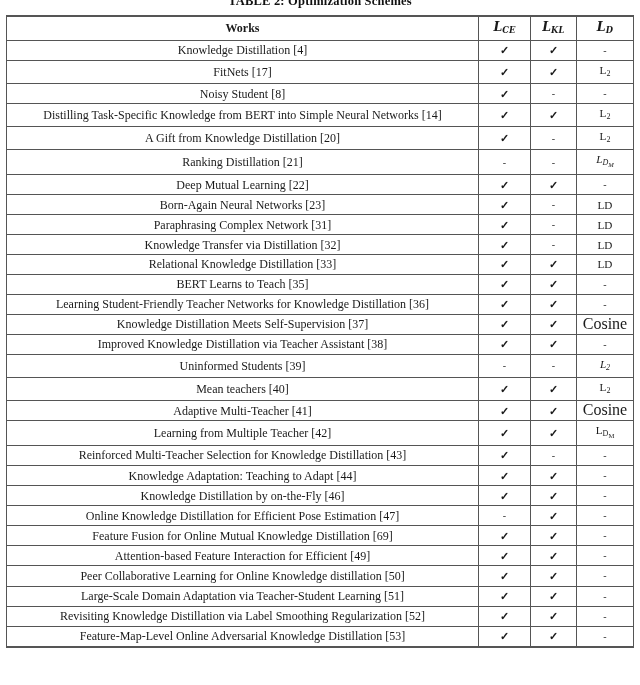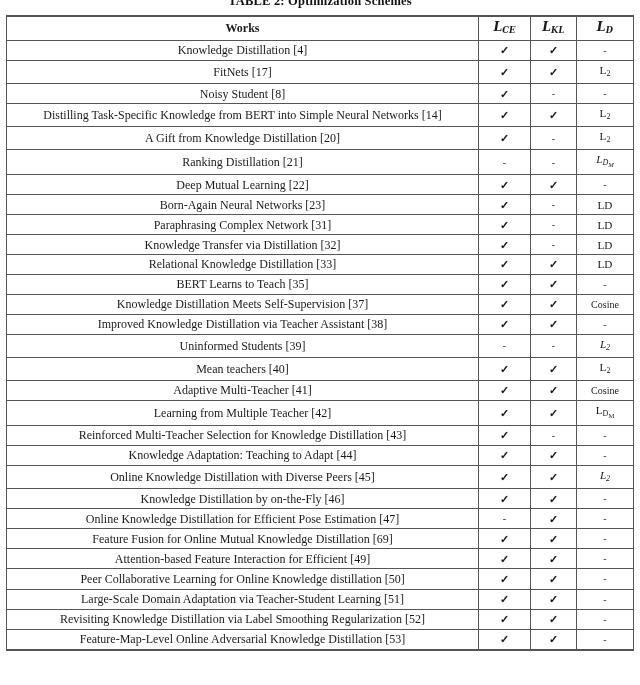--- a/index.html
+++ b/index.html
@@ -89,21 +89,21 @@
   .lsym { font-size: 11.2px; }
   .lsym .sub {
     font-size: 8px;
     vertical-align: -0.25em;
   }
   .lsym.it { font-style: italic; }
   .lsym .sub .sub2 {
     font-size: 6.6px;
     vertical-align: -0.25em;
   }
-  .cosine { font-size: 10px; }
+  .cosine { font-size: 16px; }
 </style>
 </head>
 <body>
 
 <div id="page">
 
   <div class="caption">TABLE 2: Optimization Schemes</div>
 
   <div class="table-wrap">
     <table class="sched">
@@ -194,20 +194,26 @@
             <td><span><span class="mark">✓</span></span></td>
             <td><span><span class="lsym">LD</span></span></td>
           </tr>
           <tr>
             <td class="works">BERT Learns to Teach [35]</td>
             <td><span><span class="mark">✓</span></span></td>
             <td><span><span class="mark">✓</span></span></td>
             <td><span><span class="dash">-</span></span></td>
           </tr>
           <tr>
+            <td class="works">Learning Student-Friendly Teacher Networks for Knowledge Distillation [36]</td>
+            <td><span><span class="mark">✓</span></span></td>
+            <td><span><span class="mark">✓</span></span></td>
+            <td><span><span class="dash">-</span></span></td>
+          </tr>
+          <tr>
             <td class="works">Knowledge Distillation Meets Self-Supervision [37]</td>
             <td><span><span class="mark">✓</span></span></td>
             <td><span><span class="mark">✓</span></span></td>
             <td><span><span class="cosine">Cosine</span></span></td>
           </tr>
           <tr>
             <td class="works">Improved Knowledge Distillation via Teacher Assistant [38]</td>
             <td><span><span class="mark">✓</span></span></td>
             <td><span><span class="mark">✓</span></span></td>
             <td><span><span class="dash">-</span></span></td>
@@ -240,26 +246,20 @@
             <td class="works">Reinforced Multi-Teacher Selection for Knowledge Distillation [43]</td>
             <td><span><span class="mark">✓</span></span></td>
             <td><span><span class="dash">-</span></span></td>
             <td><span><span class="dash">-</span></span></td>
           </tr>
           <tr>
             <td class="works">Knowledge Adaptation: Teaching to Adapt [44]</td>
             <td><span><span class="mark">✓</span></span></td>
             <td><span><span class="mark">✓</span></span></td>
             <td><span><span class="dash">-</span></span></td>
-          </tr>
-          <tr>
-            <td class="works">Online Knowledge Distillation with Diverse Peers [45]</td>
-            <td><span><span class="mark">✓</span></span></td>
-            <td><span><span class="mark">✓</span></span></td>
-            <td><span><span class="lsym it">L<span class="sub">2</span></span></span></td>
           </tr>
           <tr>
             <td class="works">Knowledge Distillation by on-the-Fly [46]</td>
             <td><span><span class="mark">✓</span></span></td>
             <td><span><span class="mark">✓</span></span></td>
             <td><span><span class="dash">-</span></span></td>
           </tr>
           <tr>
             <td class="works">Online Knowledge Distillation for Efficient Pose Estimation [47]</td>
             <td><span><span class="dash">-</span></span></td>

